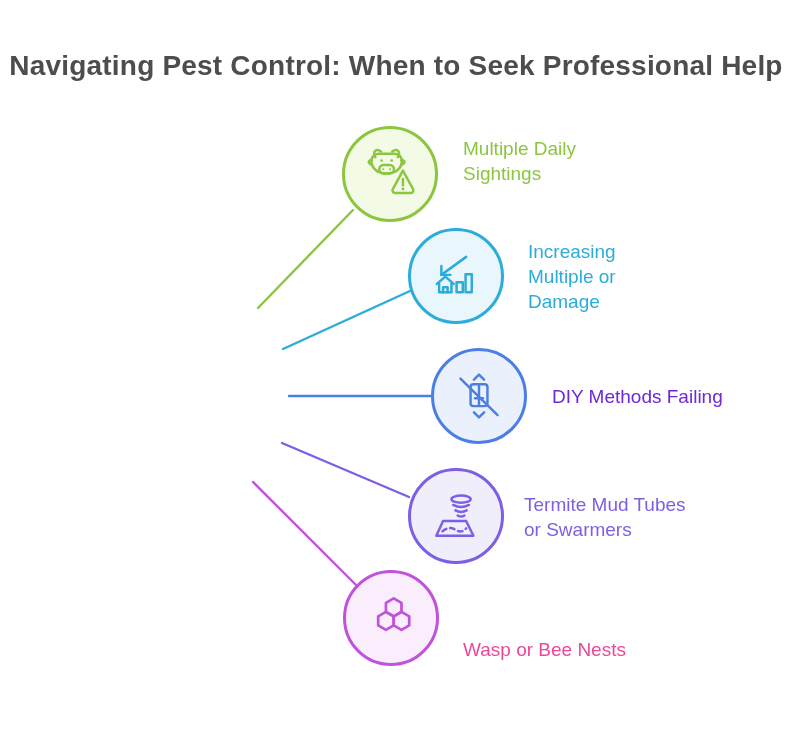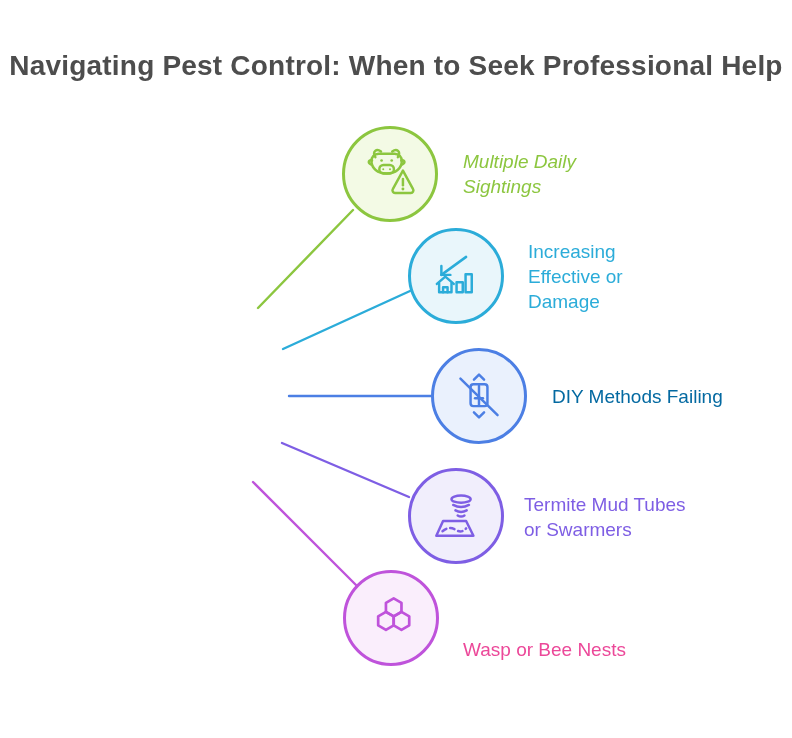--- a/index.html
+++ b/index.html
@@ -22,21 +22,21 @@
   .hub-subtitle{font-size:15.5px;line-height:1.42;max-width:190px;}
   .node{
     position:absolute;width:96px;height:96px;border-radius:50%;
     border:3px solid;box-sizing:border-box;z-index:2;
     display:flex;align-items:center;justify-content:center;
   }
   .node svg{display:block;}
   .node-label{
     position:absolute;z-index:2;font-size:19px;font-weight:500;line-height:25px;
   }
-  .n1{left:342px;top:126px;} .l1{left:463px;top:149px;max-width:152px;font-style:italic;}
+  .n1{left:342px;top:126px;} .l1{left:463px;top:136px;max-width:152px;}
   .n2{left:408px;top:228px;} .l2{left:528px;top:239px;max-width:138px;}
   .n3{left:431px;top:348px;} .l3{left:552px;top:384px;white-space:nowrap;}
   .n4{left:408px;top:468px;} .l4{left:524px;top:492px;max-width:178px;}
   .n5{left:343px;top:570px;} .l5{left:463px;top:605px;white-space:nowrap;}
 </style>
 </head>
 <body>
 
 <div class="stage">
 
@@ -74,33 +74,33 @@
     <svg width="54" height="54" viewBox="0 0 48 48" fill="none" stroke="currentColor" stroke-width="2.2" stroke-linecap="round" stroke-linejoin="round">
       <path d="M33 7 L11 23"></path>
       <path d="M11 15 V23 H19"></path>
       <path d="M7 31 L14.5 24.5 L22 31"></path>
       <path d="M9 30.5 V38.5 H20 V30.5"></path>
       <path d="M12.5 38.5 V34 H16.5 V38.5"></path>
       <rect x="24.5" y="29.5" width="5.5" height="9"></rect>
       <rect x="32.5" y="22.5" width="5.5" height="16"></rect>
     </svg>
   </div>
-  <div class="node-label l2" style="color: rgb(43, 172, 217);">Increasing Effective or Damage</div>
+  <div class="node-label l2" style="color: rgb(43, 172, 217);">Increasing Multiple or Damage</div>
 
   <div class="node n3" style="background: rgb(234, 241, 253); border-color: rgb(76, 127, 228); color: rgb(76, 127, 228);">
     <svg width="54" height="54" viewBox="0 0 48 48" fill="none" stroke="currentColor" stroke-width="2.2" stroke-linecap="round" stroke-linejoin="round">
       <path d="M19.5 9.5 L24 5 L28.5 9.5"></path>
       <rect x="16.5" y="13.5" width="15" height="19.5" rx="2.5"></rect>
       <path d="M24 15 V31.5"></path>
       <path d="M20.5 26 H27.5"></path>
       <path d="M19.5 38.5 L24 43 L28.5 38.5"></path>
       <path d="M7.5 8.5 L40.5 41"></path>
     </svg>
   </div>
-  <div class="node-label l3" style="color: #0369a1;">DIY Methods Failing</div>
+  <div class="node-label l3" style="color: #6d28d9;">DIY Methods Failing</div>
 
   <div class="node n4" style="background: rgb(241, 238, 252); border-color: rgb(126, 94, 228); color: rgb(126, 94, 228);">
     <svg width="54" height="54" viewBox="0 0 48 48" fill="none" stroke="currentColor" stroke-width="2.2" stroke-linecap="round" stroke-linejoin="round">
       <ellipse cx="28.5" cy="9" rx="8.5" ry="3.2"></ellipse>
       <path d="M21.5 14.2 Q28.5 17.8 35.5 14.2"></path>
       <path d="M23.5 19 Q28.5 21.8 33.5 19"></path>
       <path d="M25.5 23.5 Q28.5 25.5 31.5 23.5"></path>
       <path d="M12.5 28.5 H33 L39.5 41.5 H6.5 Z"></path>
       <path d="M12 37.5 Q18 32.5 24 36.5 Q29 39.5 33 35" stroke-dasharray="4 3.5"></path>
     </svg>

